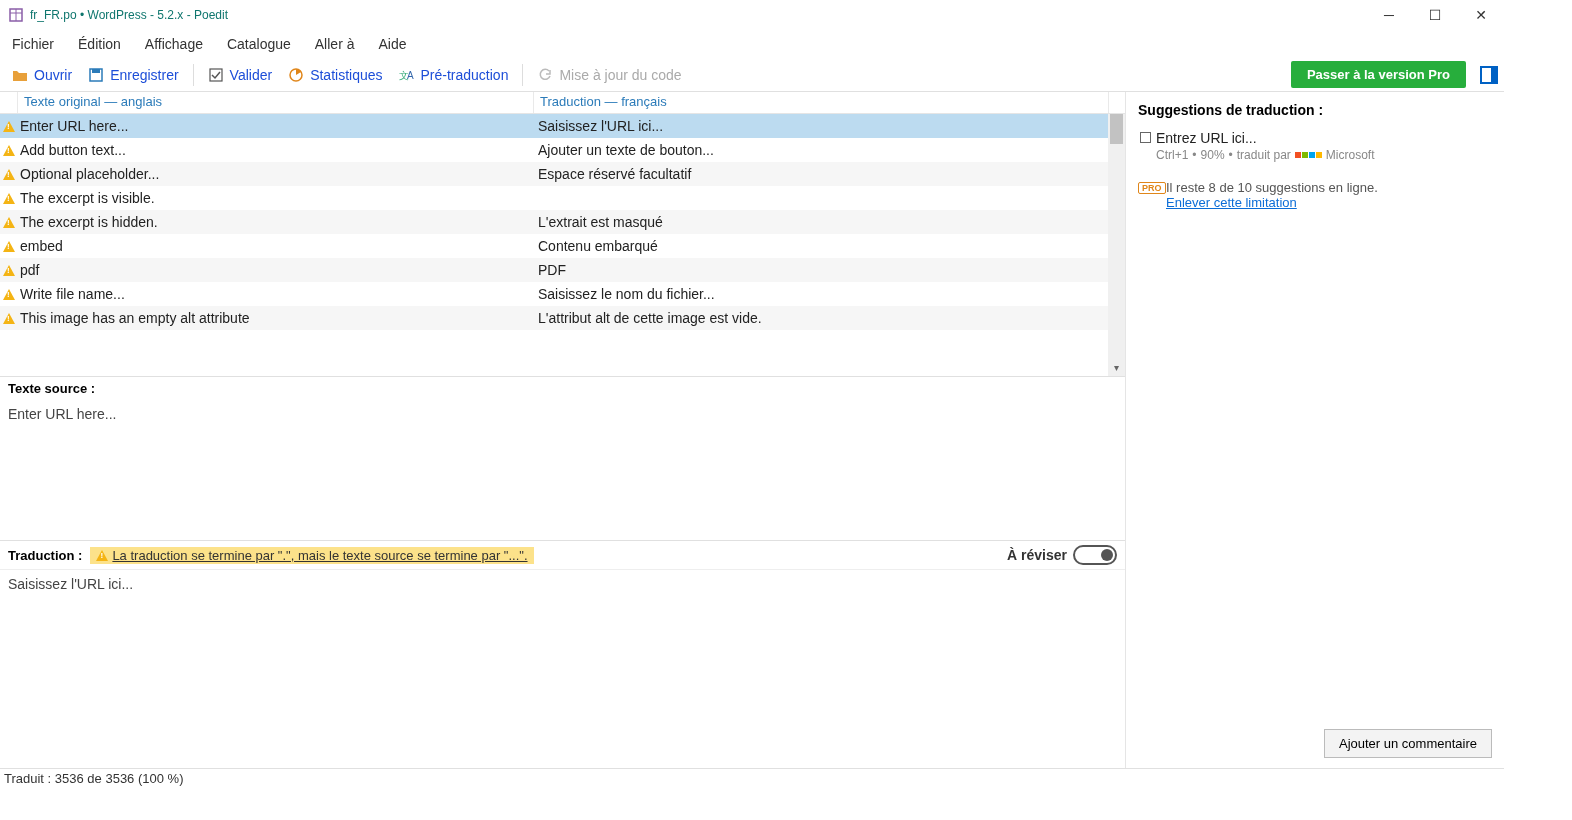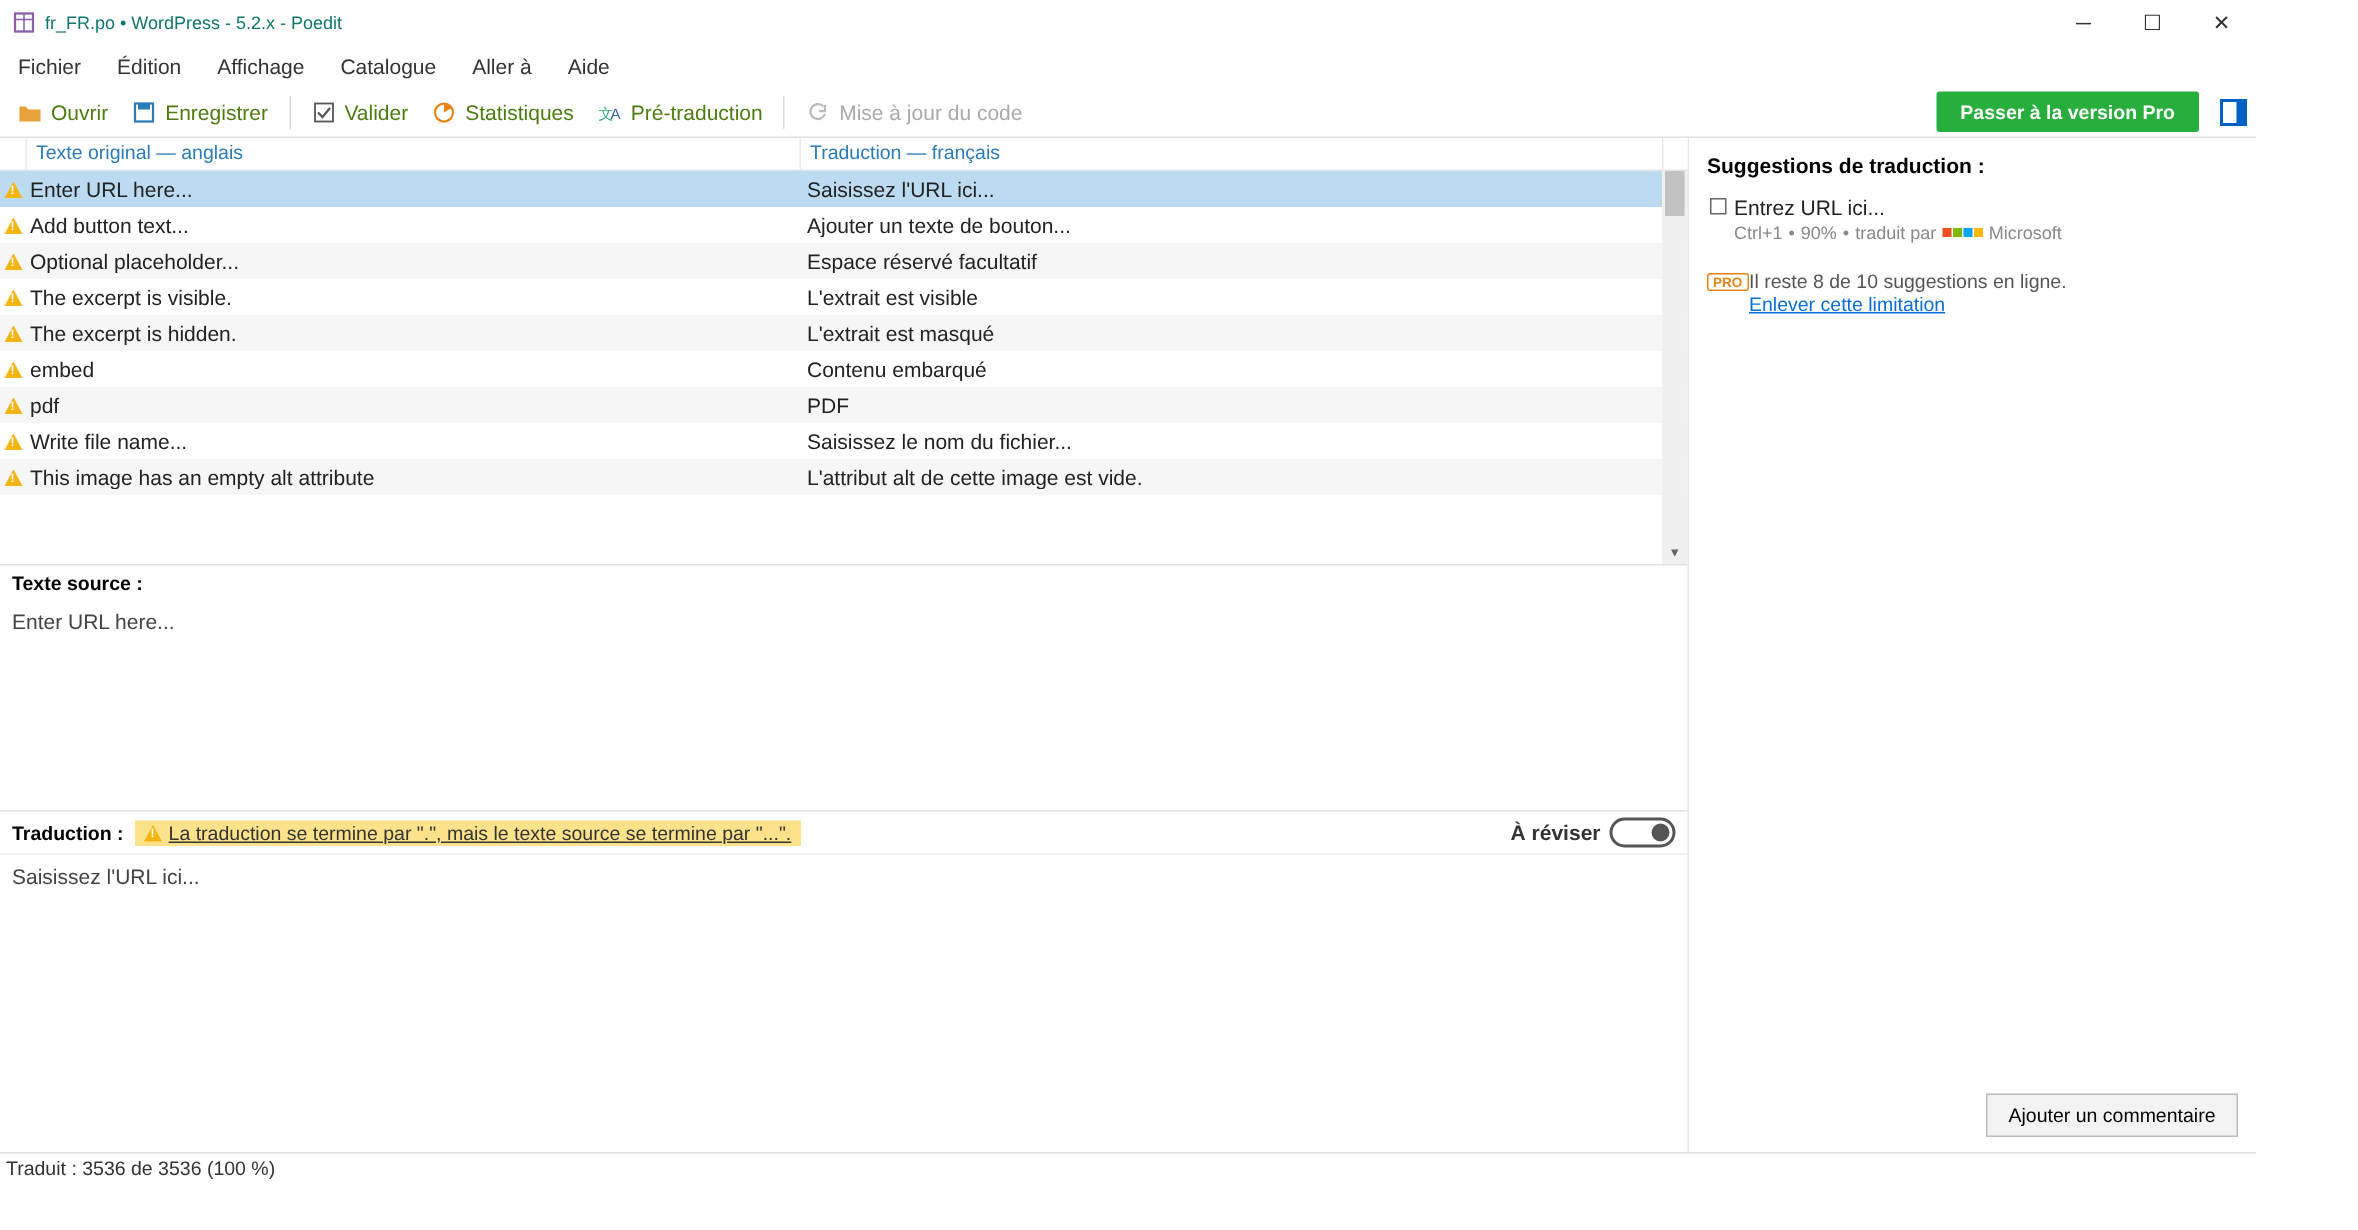--- a/index.html
+++ b/index.html
@@ -9,21 +9,21 @@
 .titlebar { height: 30px; display: flex; align-items: center; padding: 0 0 0 8px; color: #555; }
 .titlebar .app-icon { width: 16px; height: 16px; margin-right: 6px; display:flex; align-items:center; justify-content:center;}
 .titlebar .title { font-size: 12px; color: #0f766e; }
 .titlebar .win-controls { margin-left: auto; display: flex; }
 .titlebar .win-controls div { width: 46px; height: 30px; display: flex; align-items: center; justify-content: center; color: #333; font-size: 14px; }
 
 .menubar { height: 28px; display: flex; align-items: center; padding: 0 6px; gap: 12px; color: #333; font-size: 14px; }
 .menubar .menu-item { padding: 2px 6px; }
 
 .toolbar { height: 34px; display: flex; align-items: center; padding: 0 6px; gap: 4px; border-bottom: 1px solid #e0e0e0; font-size: 14px; }
-.toolbar .tb-btn { display: flex; align-items: center; gap: 6px; padding: 2px 6px; color: #4d7c0f; }
+.toolbar .tb-btn { display: flex; align-items: center; gap: 6px; padding: 2px 6px; color: #1d4ed8; }
 .toolbar .tb-btn .ic { width: 16px; height: 16px; display:flex; align-items:center; justify-content:center; }
 .toolbar .sep { width: 1px; height: 22px; background: #ddd; margin: 0 4px; }
 .toolbar .tb-btn.disabled { color: #aaa; }
 .toolbar .spacer { flex: 1; }
 .toolbar .pro-btn { background: #27ae3c; color: #fff; padding: 6px 16px; border-radius: 2px; font-weight: 600; font-size: 13px; }
 .toolbar .sidebar-toggle { width: 18px; height: 18px; border: 2px solid #0061c4; margin-left: 10px; position: relative; }
 .toolbar .sidebar-toggle::after { content: ''; position: absolute; right: 0; top: 0; bottom: 0; width: 5px; background: #0061c4; }
 
 .main { flex: 1; display: flex; min-height: 0; }
 .left { flex: 1; display: flex; flex-direction: column; min-width: 0; border-right: 1px solid #e5e5e5; }
@@ -200,21 +200,20 @@
               <span class="warn-icon"></span>
             </div>
             <div class="cell-src">Optional placeholder...</div>
             <div class="cell-tr">Espace réservé facultatif</div>
           </div>
           <div class="row">
             <div class="cell-icon">
               <span class="warn-icon"></span>
             </div>
             <div class="cell-src">The excerpt is visible.</div>
-            <div class="cell-tr">L'extrait est visible</div>
           </div>
           <div class="row alt">
             <div class="cell-icon">
               <span class="warn-icon"></span>
             </div>
             <div class="cell-src">The excerpt is hidden.</div>
             <div class="cell-tr">L'extrait est masqué</div>
           </div>
           <div class="row">
             <div class="cell-icon">

